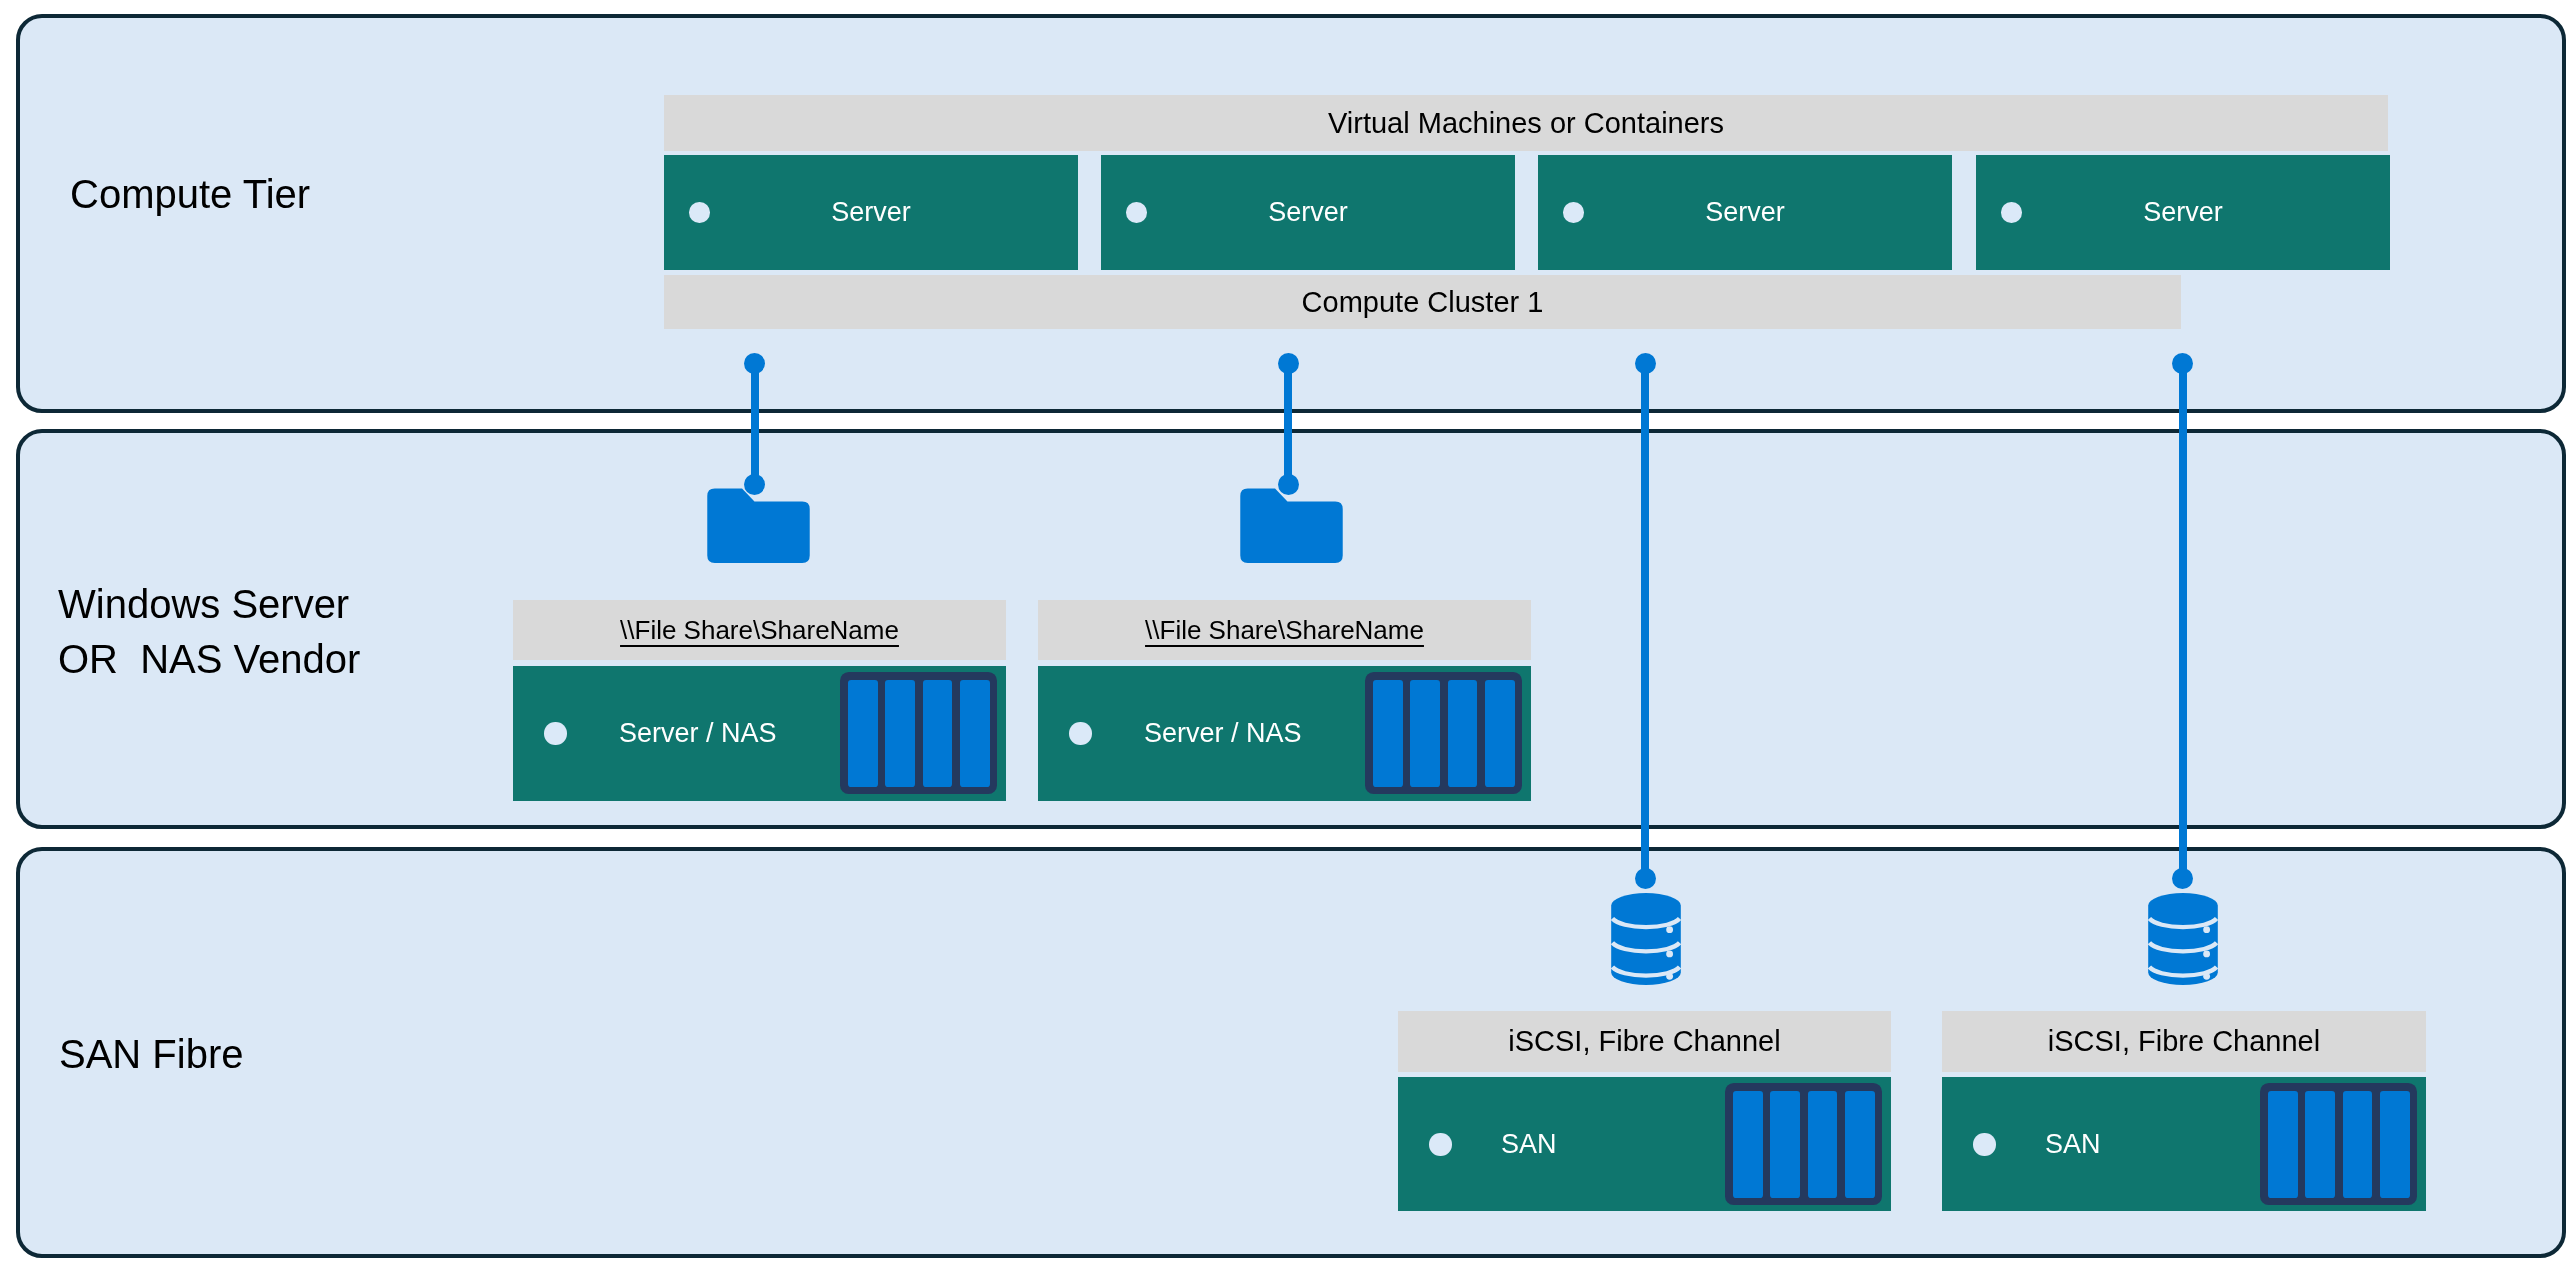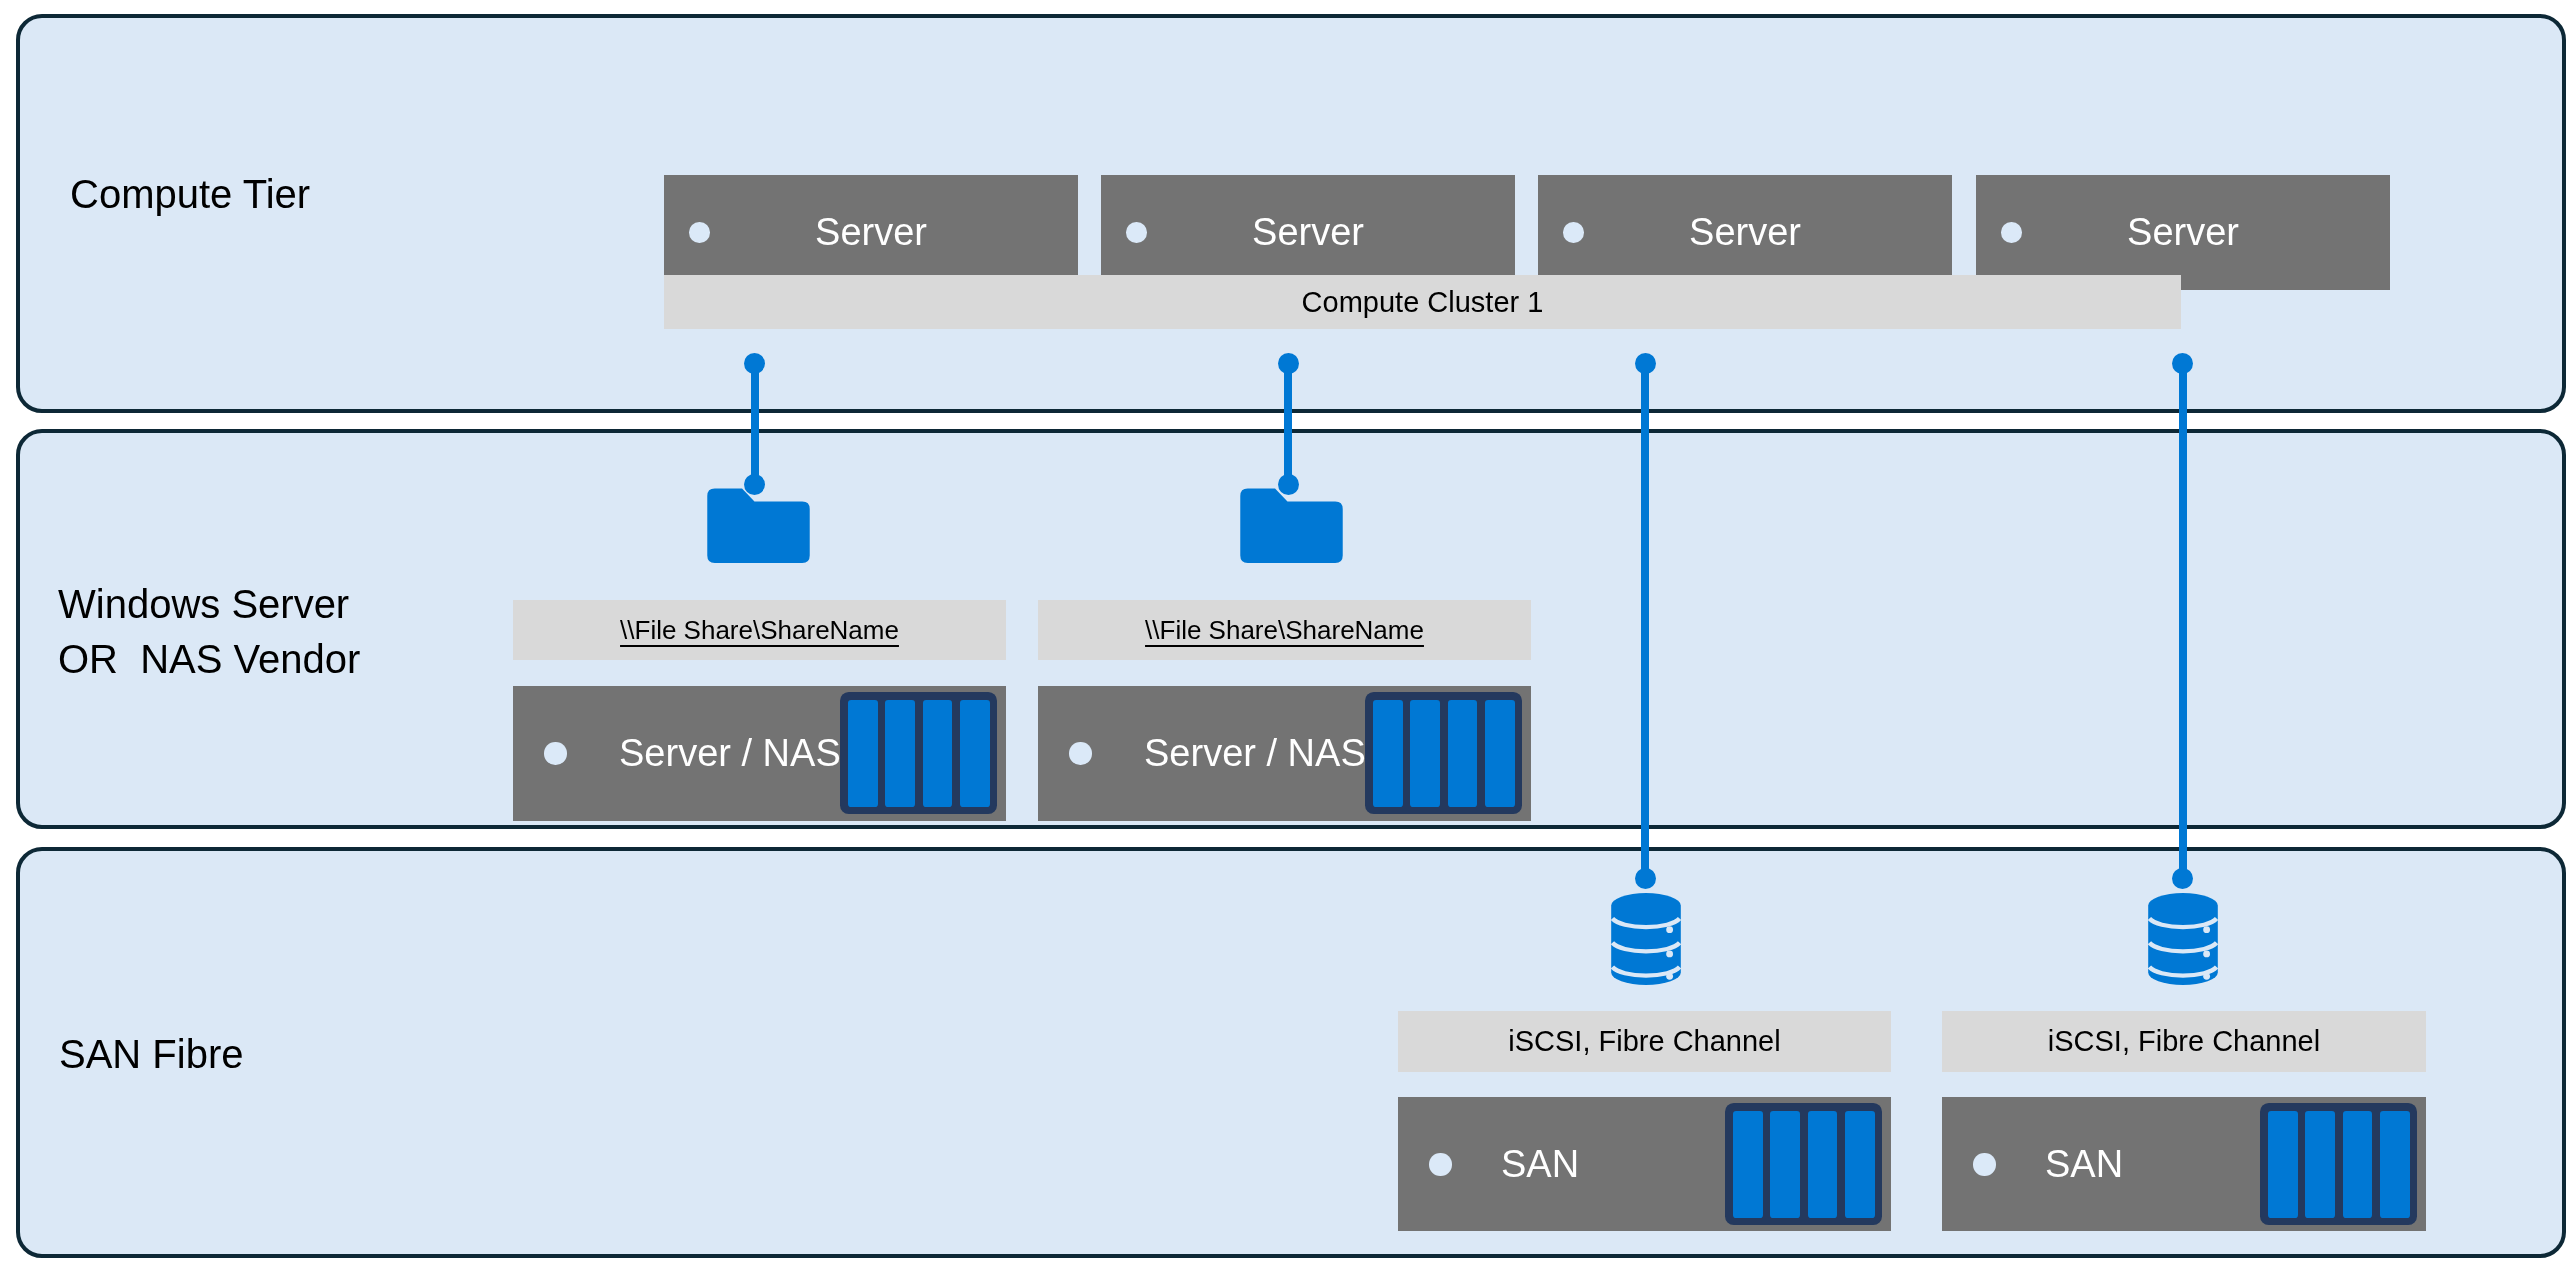--- a/index.html
+++ b/index.html
@@ -9,21 +9,21 @@
   .tier{position:absolute;left:16px;width:2550px;background:#dbe8f6;
         border:4.4px solid #0d2836;border-radius:26px;box-sizing:border-box;z-index:1;}
   .tier-label{position:absolute;z-index:2;color:#000;font-size:40px;line-height:55px;}
   .tier-label span{white-space:pre;display:block;}
 
   .gray-bar{position:absolute;background:#d9d9d9;display:flex;align-items:center;
             justify-content:center;color:#000;font-size:29px;z-index:2;}
   .share-bar span{text-decoration:underline;text-underline-offset:5.6px;
                   text-decoration-thickness:1.9px;font-size:26px;}
 
-  .dark-box{position:absolute;background:#737373;color:#ffffff;font-size:38px;z-index:2;margin-top:20px;}
+  .dark-box{position:absolute;background:#0f766e;color:#ffffff;font-size:27px;z-index:2;}
   .dark-box .center-label{position:absolute;left:0;right:0;top:0;bottom:0;
             display:flex;align-items:center;justify-content:center;}
   .dark-box .left-label{position:absolute;top:0;bottom:0;display:flex;align-items:center;}
 
   .led{position:absolute;border-radius:50%;background:#dbe9f8;z-index:3;}
 
   .disk-array{position:absolute;background:#24395e;border-radius:8.7px;box-sizing:border-box;
               padding:7.5px;display:flex;gap:7.5px;z-index:3;}
   .disk-array .slot{flex:1;background:#0078d4;border-radius:3.1px;}
 
@@ -44,20 +44,23 @@
     <span>Windows Server</span>
     <span>OR  NAS Vendor</span>
   </div>
   <div class="tier-label" style="left:70px;top:167px;">
     <span>Compute Tier</span>
   </div>
   <div class="tier-label" style="left:59px;top:1027px;">
     <span>SAN Fibre</span>
   </div>
 
+  <div class="gray-bar" style="left:664px;top:95px;width:1724px;height:56px;">
+    <span>Virtual Machines or Containers</span>
+  </div>
 
   <div class="dark-box" style="left:664px;top:155px;width:414px;height:115px;">
     <span class="led" style="left:25px;top:47px;width:20.6px;height:20.6px;"></span>
     <span class="center-label">Server</span>
   </div>
   <div class="dark-box" style="left:1101px;top:155px;width:414px;height:115px;">
     <span class="led" style="left:25px;top:47px;width:20.6px;height:20.6px;"></span>
     <span class="center-label">Server</span>
   </div>
   <div class="dark-box" style="left:1538px;top:155px;width:414px;height:115px;">

